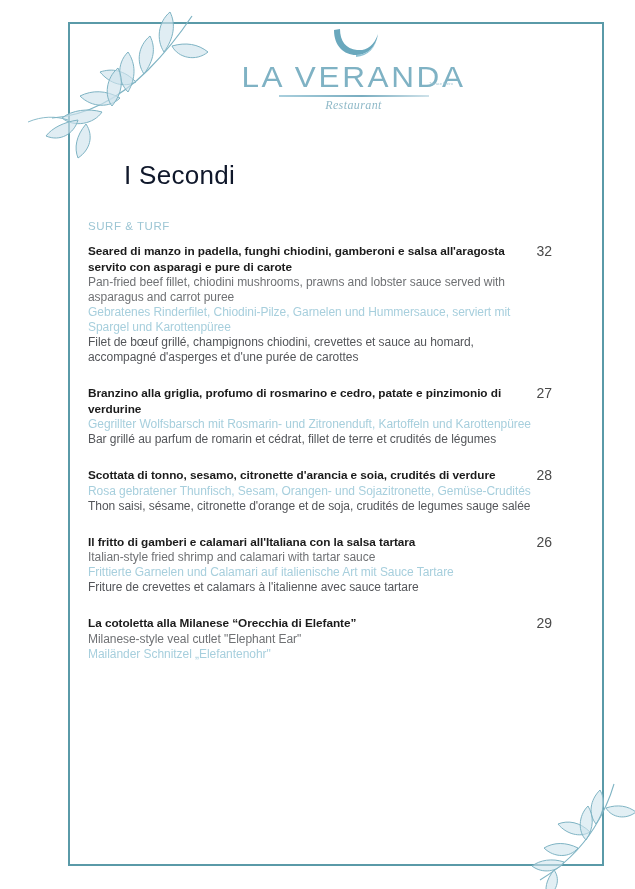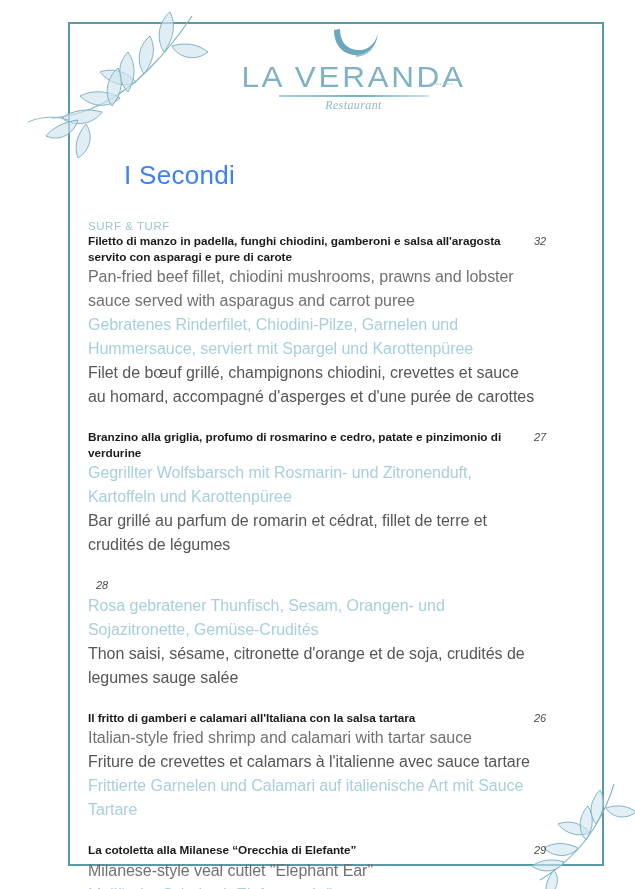--- a/index.html
+++ b/index.html
@@ -93,68 +93,67 @@
     letter-spacing: 0.2px;
     white-space: nowrap;
   }
 
   
   .section-title {
     position: absolute;
     left: 124px;
     top: 160px;
     font-size: 26px;
-    color: #3b82f6;
+    color: #0f172a;
     font-weight: 400;
     letter-spacing: 0.3px;
   }
 
   
   .menu {
     position: absolute;
     left: 88px;
     top: 218px;
     width: 464px;
   }
   .menu-item {
     margin-bottom: 21px;
   }
   .item-tag {
     font-size: 11.5px;
     color: #9dc6d4;
     letter-spacing: 0.55px;
     line-height: 16px;
-    margin-bottom: 0;
+    margin-bottom: 10px;
   }
   .item-head {
     display: flex;
     align-items: flex-start;
     justify-content: space-between;
   }
   .item-name {
     font-size: 11.8px;
     font-weight: bold;
     color: #1b1b1b;
     line-height: 15.5px;
     letter-spacing: -0.05px;
     max-width: 432px;
   }
   .item-price {
-    font-size: 11px;
+    font-size: 14px;
     color: #4a4a4a;
     line-height: 15.5px;
     white-space: nowrap;
     padding-left: 8px;
     min-width: 18px;
-    text-align: left;
-    font-style: italic;
+    text-align: right;
   }
   .desc {
-    font-size: 16px;
-    line-height: 24px;
+    font-size: 12px;
+    line-height: 15px;
     letter-spacing: -0.05px;
     max-width: 448px;
   }
   .desc-en { color: #6f7174; }
   .desc-de { color: #a7cfdd; }
   .desc-fr { color: #54565a; }
 </style>
 </head>
 <body>
 
@@ -200,50 +199,51 @@
   <div class="logo-sub">Restaurant</div>
   <div class="logo-micro">Terrace  Bistro</div>
 </div>
 
 <div class="section-title">I Secondi</div>
 
 <div class="menu">
     <div class="menu-item">
       <div class="item-tag">SURF &amp; TURF</div>
       <div class="item-head">
-        <div class="item-name">Filetto di manzo in padella, funghi chiodini, gamberoni e salsa all'aragosta servito con asparagi e pure di carote</div>
+        <div class="item-name">Seared di manzo in padella, funghi chiodini, gamberoni e salsa all'aragosta servito con asparagi e pure di carote</div>
         <div class="item-price">32</div>
       </div>
       <div class="desc desc-en">Pan-fried beef fillet, chiodini mushrooms, prawns and lobster sauce served with asparagus and carrot puree</div>
       <div class="desc desc-de">Gebratenes Rinderfilet, Chiodini-Pilze, Garnelen und Hummersauce, serviert mit Spargel und Karottenpüree</div>
       <div class="desc desc-fr">Filet de bœuf grillé, champignons chiodini, crevettes et sauce au homard, accompagné d'asperges et d'une purée de carottes</div>
     </div>
     <div class="menu-item">
       <div class="item-head">
         <div class="item-name">Branzino alla griglia, profumo di rosmarino e cedro, patate e pinzimonio di verdurine</div>
         <div class="item-price">27</div>
       </div>
       <div class="desc desc-de">Gegrillter Wolfsbarsch mit Rosmarin- und Zitronenduft, Kartoffeln und Karottenpüree</div>
       <div class="desc desc-fr">Bar grillé au parfum de romarin et cédrat, fillet de terre et crudités de légumes</div>
     </div>
     <div class="menu-item">
       <div class="item-head">
+        <div class="item-name">Scottata di tonno, sesamo, citronette d'arancia e soia, crudités di verdure</div>
         <div class="item-price">28</div>
       </div>
       <div class="desc desc-de">Rosa gebratener Thunfisch, Sesam, Orangen- und Sojazitronette, Gemüse-Crudités</div>
       <div class="desc desc-fr">Thon saisi, sésame, citronette d'orange et de soja, crudités de legumes sauge salée</div>
     </div>
     <div class="menu-item">
       <div class="item-head">
         <div class="item-name">Il fritto di gamberi e calamari all'Italiana con la salsa tartara</div>
         <div class="item-price">26</div>
       </div>
       <div class="desc desc-en">Italian-style fried shrimp and calamari with tartar sauce</div>
+      <div class="desc desc-de">Frittierte Garnelen und Calamari auf italienische Art mit Sauce Tartare</div>
       <div class="desc desc-fr">Friture de crevettes et calamars à l'italienne avec sauce tartare</div>
-      <div class="desc desc-de">Frittierte Garnelen und Calamari auf italienische Art mit Sauce Tartare</div>
     </div>
     <div class="menu-item">
       <div class="item-head">
         <div class="item-name">La cotoletta alla Milanese “Orecchia di Elefante”</div>
         <div class="item-price">29</div>
       </div>
       <div class="desc desc-en">Milanese-style veal cutlet "Elephant Ear"</div>
       <div class="desc desc-de">Mailänder Schnitzel „Elefantenohr"</div>
     </div>
   </div>

